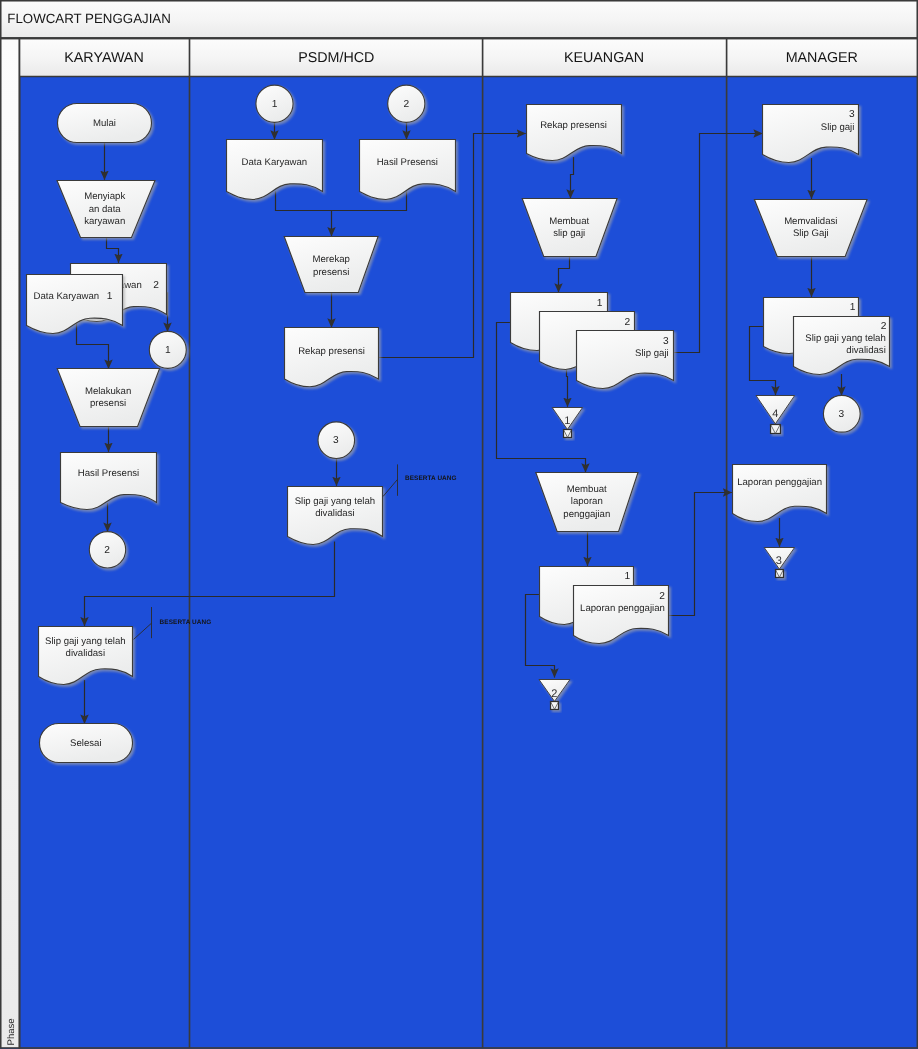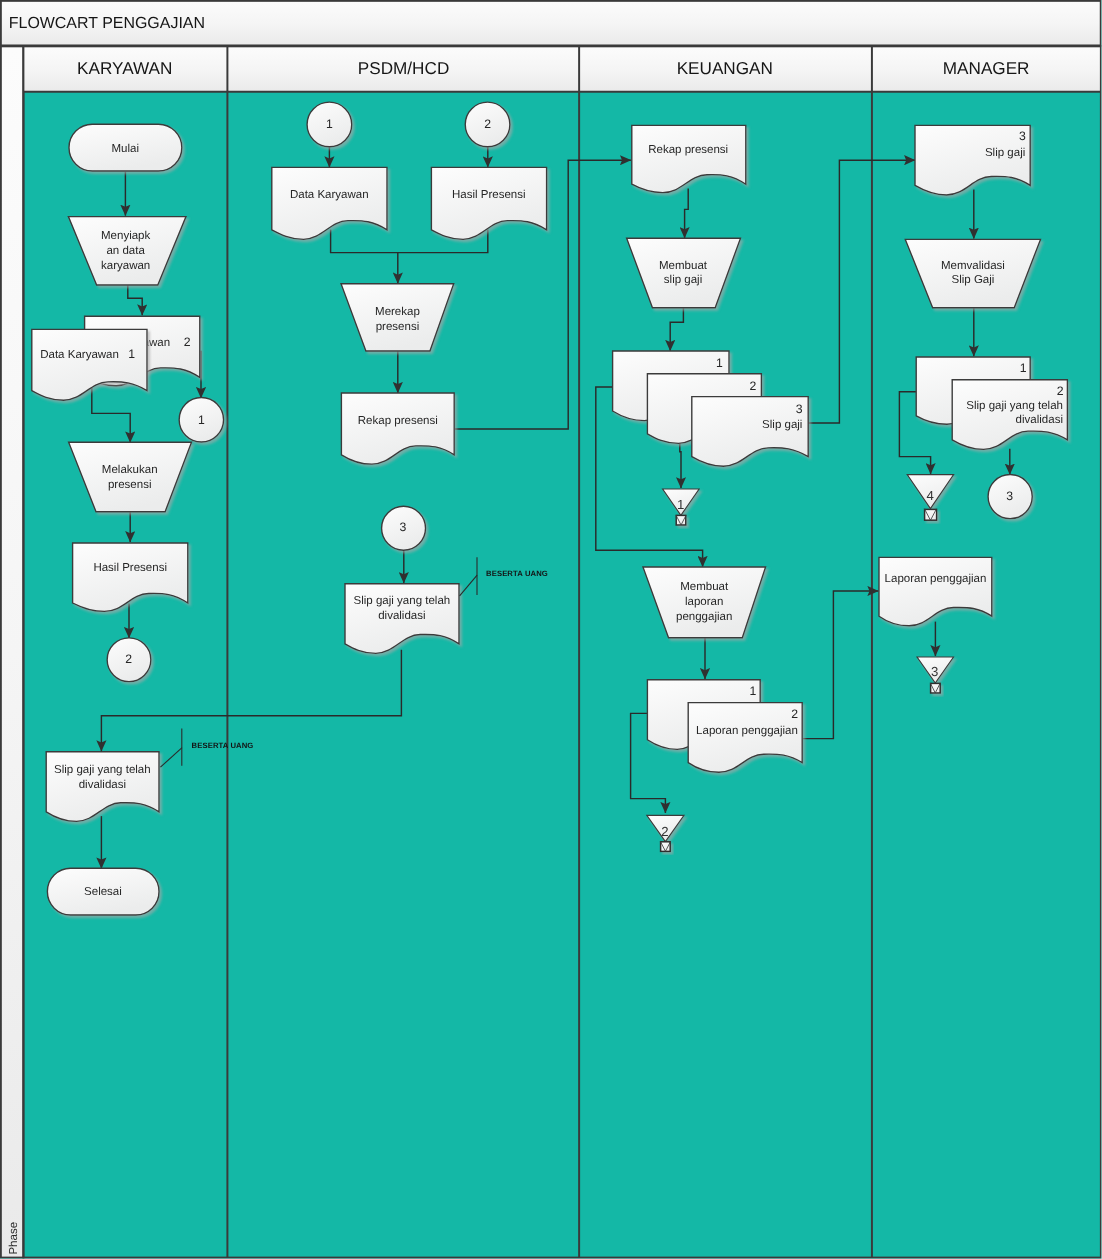--- a/index.html
+++ b/index.html
@@ -1,17 +1,17 @@
 <!DOCTYPE html>
 <html><head>
 <meta charset="utf-8">
 <style>
   html,body{margin:0;padding:0;background:#ffffff;}
   body{width:918px;height:1049px;font-family:"Liberation Sans",sans-serif;overflow:hidden;-webkit-font-smoothing:antialiased;text-rendering:geometricPrecision;}
-  #page{position:relative;width:918px;height:1049px;background:#14b8a6;}
+  #page{position:relative;width:918px;height:1049px;background:#1d4ed8;}
   #flow{position:absolute;left:0;top:0;}
   .shp{fill:url(#shgrad);stroke:#3a3a3a;stroke-width:1.15;filter:url(#shd);}
   .lbl{font-family:"Liberation Sans",sans-serif;font-size:9.6px;fill:#262626;text-anchor:middle;}
   .num{font-family:"Liberation Sans",sans-serif;font-size:10.2px;fill:#262626;text-anchor:middle;}
   .arcshp{fill:url(#shgrad);stroke:#3a3a3a;stroke-width:0.95;filter:url(#shd);}
   .arcbox{fill:url(#shgrad);stroke:#2e2e2e;stroke-width:1.25;filter:url(#shd);}
   .arcnum{font-family:"Liberation Sans",sans-serif;font-size:11px;fill:#333;text-anchor:middle;}
   .conn{fill:none;stroke:#2a2a2a;stroke-width:1.2;stroke-linejoin:miter;}
   .frame{fill:none;stroke:#3a3a3a;stroke-width:1.65;}
   .bandfill{fill:url(#hdrgrad);}

